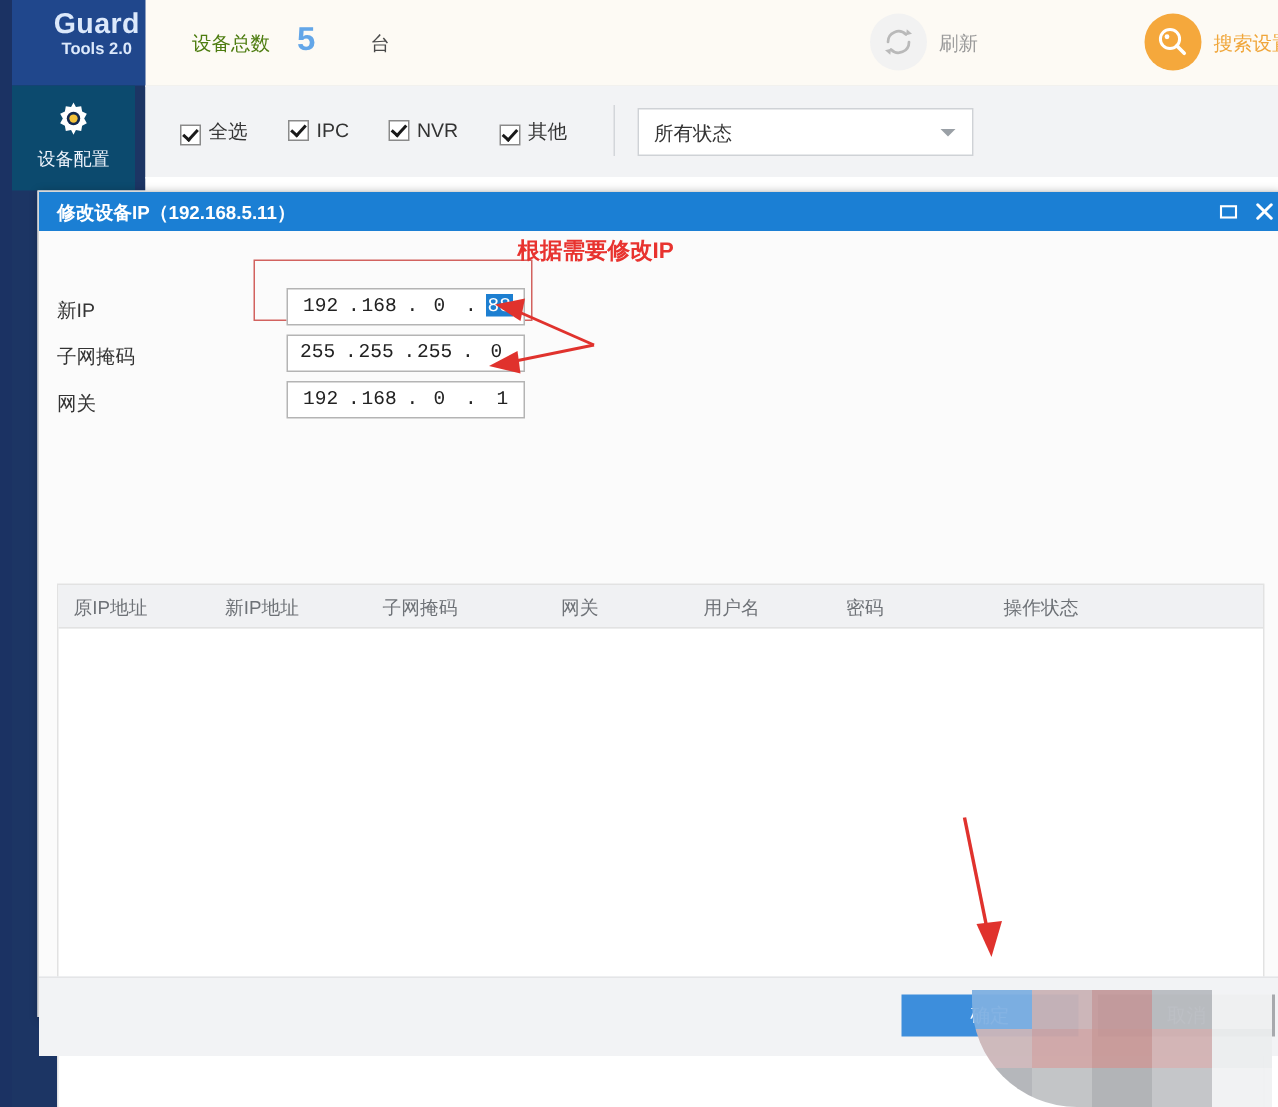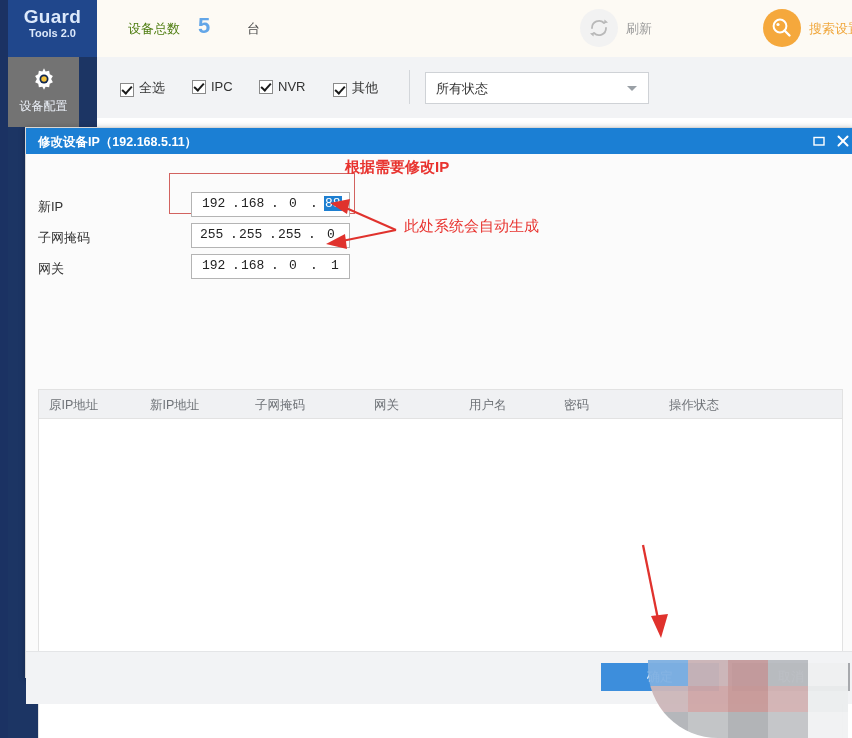--- a/index.html
+++ b/index.html
@@ -9,25 +9,25 @@
     font-family:"Liberation Sans","DejaVu Sans",sans-serif;
     font-size:13px;color:#333;
     overflow:hidden;position:relative;
   }
   .app{position:absolute;left:0;top:0;width:852px;height:738px;background:#ffffff;}
 
   
   .rail{position:absolute;left:0;top:0;width:8px;height:738px;background:#1b3263;}
   .sidebar{position:absolute;left:8px;top:0;width:89px;height:738px;background:#1c3564;}
   .brand{position:absolute;left:8px;top:0;width:89px;height:57px;
-         background:#20478c;color:#fff;text-align:center;}
+         background:#20478c;color:#fff;text-align:center;padding-left:12px;}
   .brand .g{display:block;font-size:19px;font-weight:bold;letter-spacing:.3px;padding-top:6px;color:#dce9fb;}
   .brand .t{display:block;font-size:11px;font-weight:bold;color:#dce9fb;margin-top:-1px;}
-  .navitem{position:absolute;left:8px;top:57px;width:71px;height:70px;
-           background:#737373;color:#f0f4fa;text-align:center;}
+  .navitem{position:absolute;left:8px;top:57px;width:82px;height:70px;
+           background:#0c4a6e;color:#f0f4fa;text-align:center;}
   .navitem .ico{display:block;margin-top:9px;height:30px;}
   .navitem .lbl{display:block;font-size:12px;margin-top:2px;color:#eef3fb;}
   .sidetext{position:absolute;left:18px;top:383px;font-size:12px;color:#9fb0cc;}
 
   
   .topbar{position:absolute;left:97px;top:0;width:755px;height:57px;background:#fdfaf4;
           border-bottom:1px solid #e9e4da;}
   .count-label{position:absolute;left:31px;top:20px;font-size:13px;color:#4d7c0f;}
   .count-num{position:absolute;left:101px;top:13px;font-size:22px;font-weight:bold;color:#63a6e8;}
   .count-unit{position:absolute;left:150px;top:20px;font-size:13px;color:#4a4a4a;}
@@ -251,21 +251,20 @@
 
       <div class="dlg-footer">
         <button class="btn btn-ok">确定</button>
         <button class="btn btn-cancel">取消</button>
       </div>
 
     </div>
   </div>
 
   <div class="note" style="left:345px;top:158px;">根据需要修改IP</div>
-  <div class="note2" style="left:404px;top:217px;">此处系统会自动生成</div>
 
   <svg class="ann">
 
     <g>
       <line x1="396" y1="230" x2="346" y2="208" stroke="#e0322d" stroke-width="2"></line>
       <polygon points="330,203 350,199 347,214" fill="#e0322d"></polygon>
       <line x1="396" y1="230" x2="342" y2="241" stroke="#e0322d" stroke-width="2"></line>
       <polygon points="326,244 345,234 347,249" fill="#e0322d"></polygon>
     </g>
 

